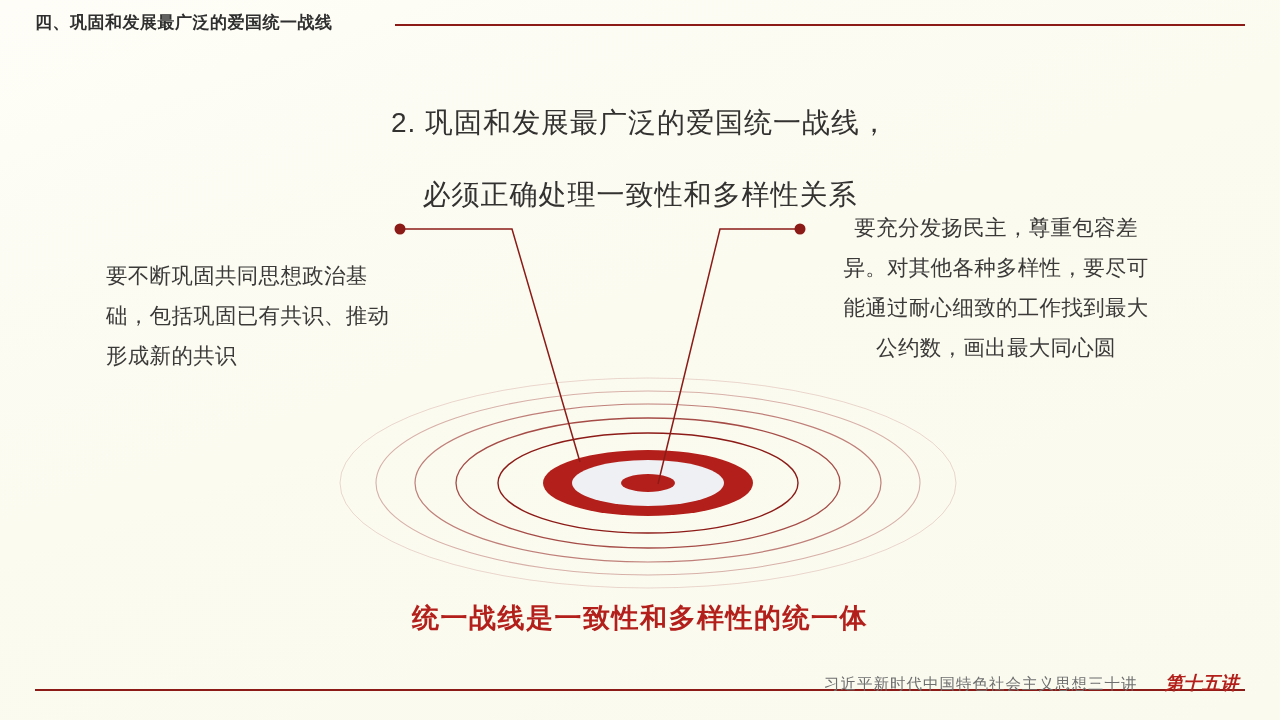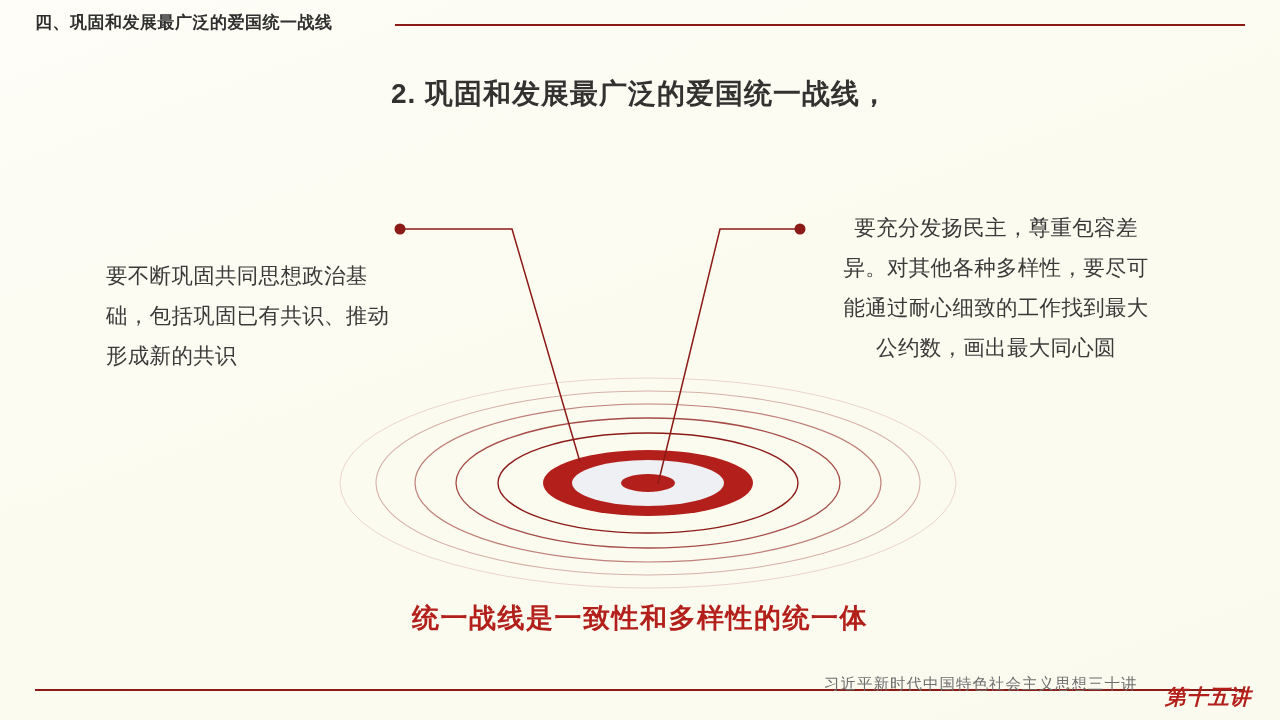--- a/index.html
+++ b/index.html
@@ -56,25 +56,26 @@
   
   .title-block {
     position: absolute;
     left: 0;
     top: 72px;
     width: 1280px;
     text-align: center;
   }
   .title-line {
     font-size: 28px;
-    font-weight: bold;
+    font-weight: normal;
     color: #333231;
     letter-spacing: 1px;
     line-height: 43px;
     white-space: nowrap;
+    margin-top: 29px;
   }
 
   
   .text-col {
     position: absolute;
     font-size: 21.5px;
     color: #3b3a39;
     line-height: 40px;
     letter-spacing: 0.3px;
   }
@@ -133,41 +134,41 @@
     letter-spacing: 1px;
     white-space: nowrap;
     text-align: center;
   }
   .footer-series {
     left: 824px;
   }
   .footer-lecture {
     left: 1165px;
     top: 671px;
-    font-size: 21px;
+    font-size: 18px;
     font-weight: bold;
     color: #b3201b;
     font-style: italic;
     letter-spacing: 0.5px;
     font-family: "Liberation Serif", "DejaVu Serif", serif;
-    margin-top: 12px;
   }
 </style>
 </head>
 <body>
 
 <div id="slide">
 
   <div class="header-bar">
     <div class="header-label">四、巩固和发展最广泛的爱国统一战线</div>
     <div class="header-rule"></div>
   </div>
 
   <div class="title-block">
     <div class="title-line">2. 巩固和发展最广泛的爱国统一战线，</div>
+    <div class="title-line">必须正确处理一致性和多样性关系</div>
   </div>
 
   <div class="text-col left">要不断巩固共同思想政治基础，包括巩固已有共识、推动形成新的共识</div>
 
   <div class="text-col right">要充分发扬民主，尊重包容差异。对其他各种多样性，要尽可能通过耐心细致的工作找到最大公约数，画出最大同心圆</div>
 
   <svg id="rings" viewBox="0 0 1280 720">
     <g>
       <ellipse cx="648" cy="483" rx="150" ry="50" fill="none" stroke="#8c1b17" stroke-width="1.4" opacity="1"></ellipse>
       <ellipse cx="648" cy="483" rx="192" ry="65" fill="none" stroke="#8c1b17" stroke-width="1.3" opacity="0.78"></ellipse>

